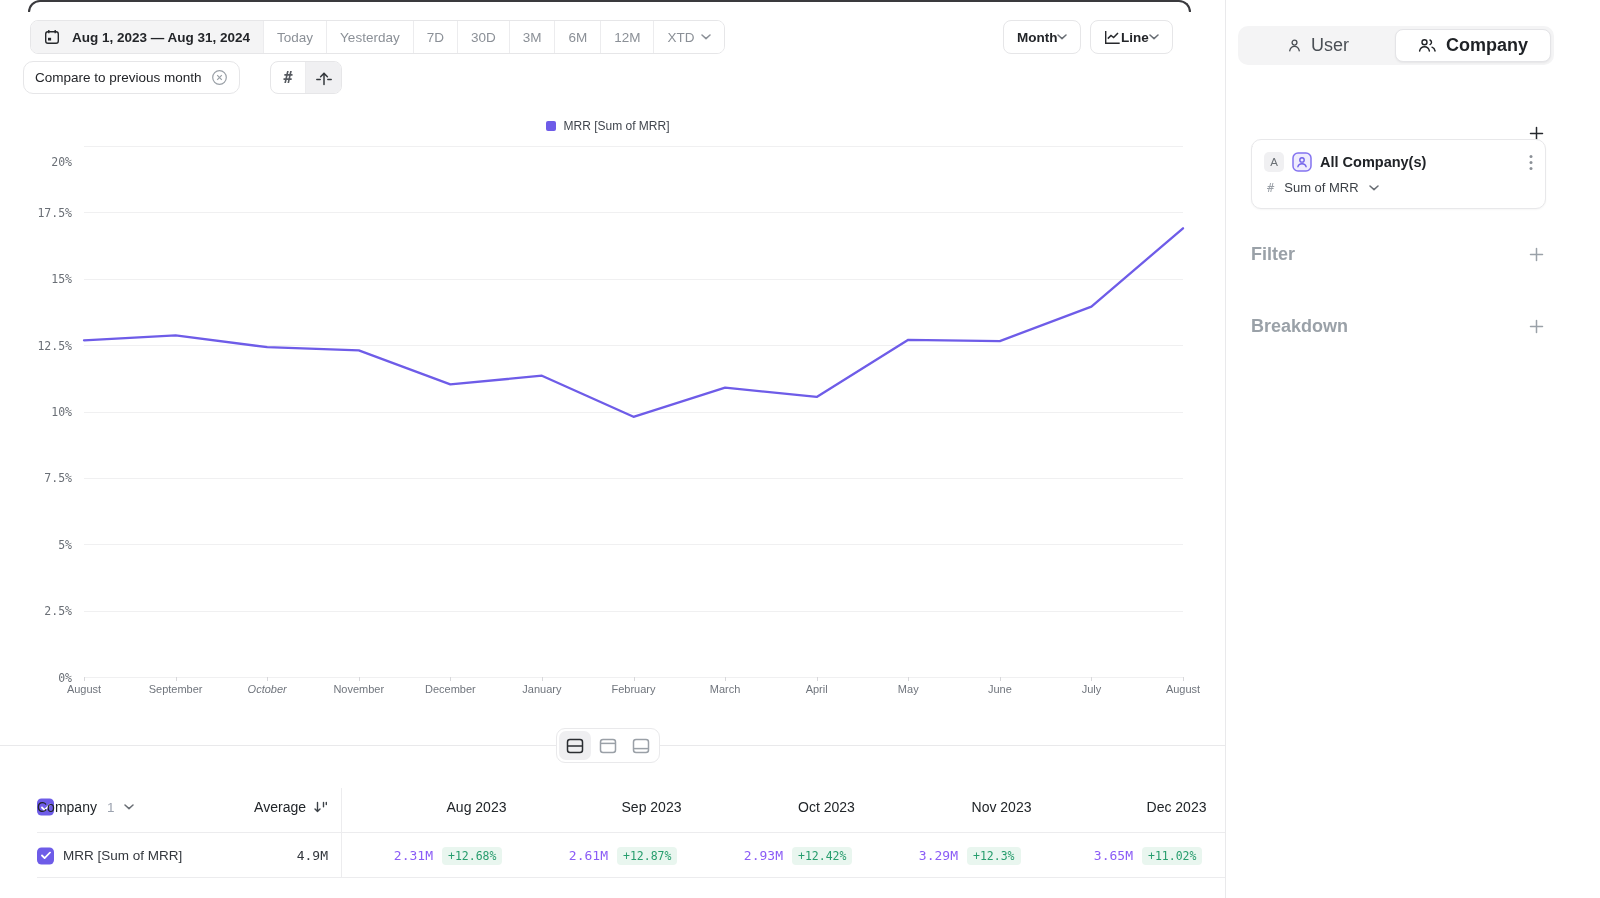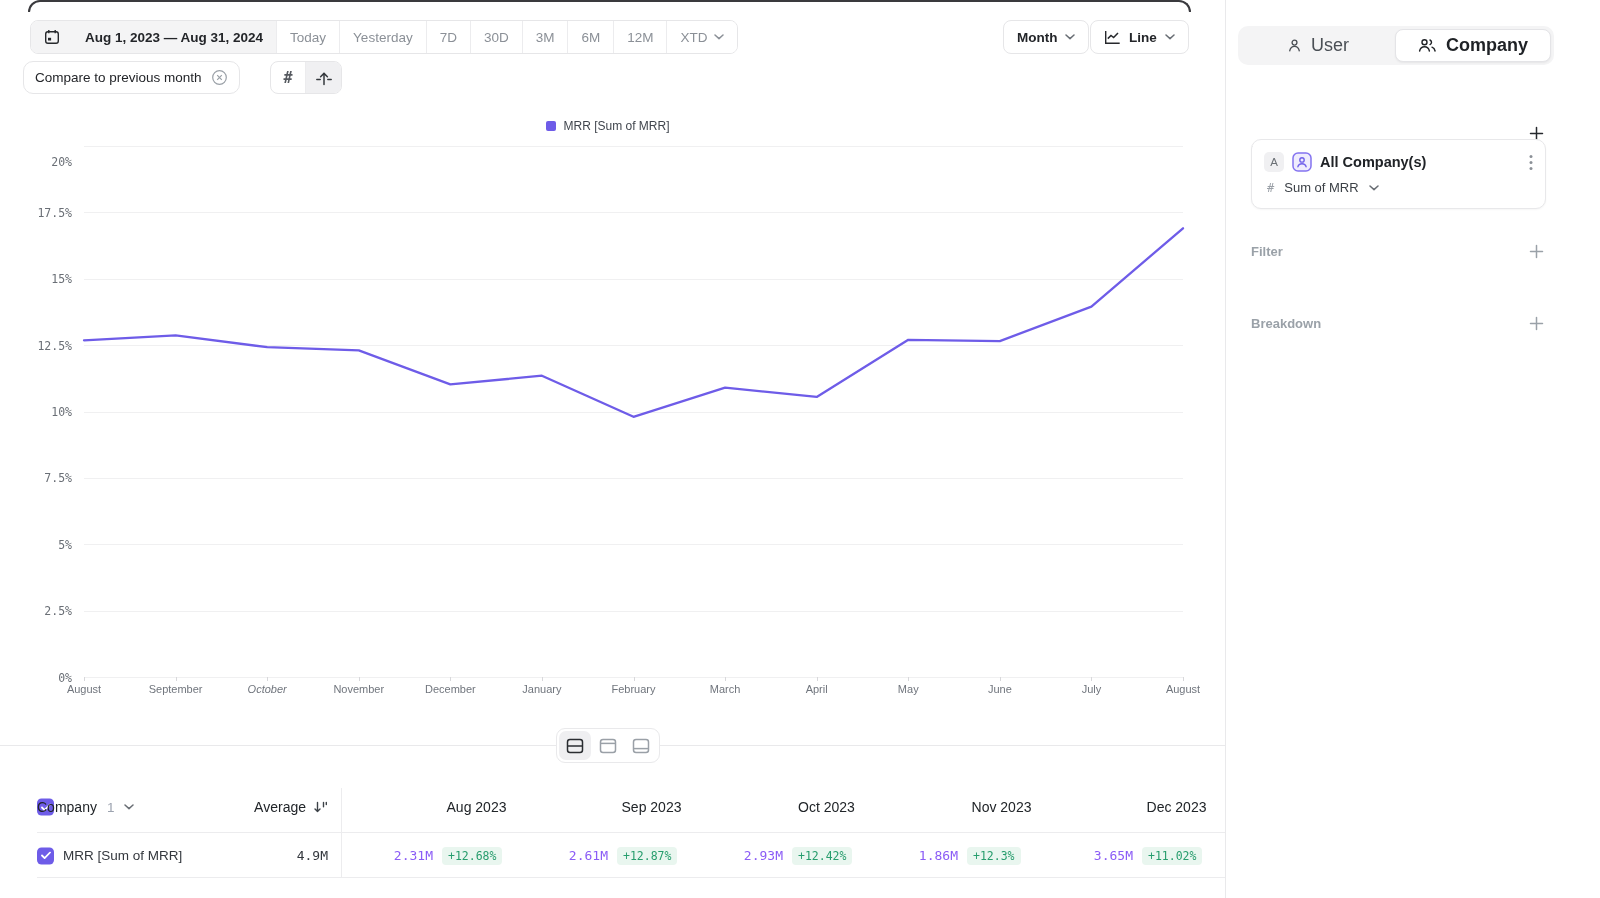--- a/index.html
+++ b/index.html
@@ -7,23 +7,23 @@
   .mono { font-family:"DejaVu Sans Mono", monospace; }
 
   .main { position:absolute; left:0; top:0; width:1225px; height:898px; }
   .sidebar { position:absolute; left:1225px; top:0; width:375px; height:898px; border-left:1px solid #e9e9eb; background:#fff; }
 
   .card-top { position:absolute; top:0; left:28px; width:1163px; height:12px; border:2px solid #3a3a3e; border-bottom:none; border-radius:12px 12px 0 0; }
 
   
   .range-group { position:absolute; top:20px; left:30px; height:34px; display:flex; align-items:stretch; border:1px solid #e6e6e8; border-radius:8px; background:#fff; overflow:hidden; }
   .seg { display:flex; align-items:center; padding:0 13px; font-size:13.5px; color:#8b9097; border-left:1px solid #ececee; white-space:nowrap; cursor:pointer; background:#fff; }
-  .seg.date { border-left:none; background:#f4f4f5; color:#232529; gap:25px; font-weight:bold; font-size:13.5px;justify-content:center; }
+  .seg.date { border-left:none; background:#f4f4f5; color:#232529; gap:12px; font-weight:bold; font-size:13.5px;justify-content:center; }
   .seg.xtd { gap:7px; }
-  .pill-btn { position:absolute; top:20px; height:34px; display:flex; align-items:center; gap:8px; border:1px solid #e6e6e8; border-radius:8px; background:#fff; padding:0 13px; font-size:13.5px; color:#232529; font-weight:bold; cursor:pointer; }
+  .pill-btn { position:absolute; top:20px; height:34px; display:flex; align-items:center; gap:0; border:1px solid #e6e6e8; border-radius:8px; background:#fff; padding:0 13px; font-size:13.5px; color:#232529; font-weight:bold; cursor:pointer; }
   .chip { position:absolute; top:61px; left:23px; height:33px; display:flex; align-items:center; gap:9px; border:1px solid #e6e6e8; border-radius:10px; background:#fff; padding:0 11px; font-size:13.5px; color:#232529; cursor:pointer; }
   .icon-toggle { position:absolute; top:61px; left:270px; height:33px; display:flex; border:1px solid #e6e6e8; border-radius:8px; overflow:hidden; background:#fff; }
   .icon-cell { width:35px; display:flex; align-items:center; justify-content:center; cursor:pointer; }
   .icon-cell.active { background:#f0f0f2; }
   .hash-glyph { font-size:15px; color:#55595f; font-weight:bold; font-family:"DejaVu Sans Mono", monospace; }
 
   
   .legend { position:absolute; top:119px; left:0; width:1216px; display:flex; align-items:center; justify-content:center; gap:7px; }
   .legend-swatch { width:10px; height:10px; border-radius:2px; background:var(--accent); }
   .legend-label { font-size:12px; color:#41464e; }
@@ -70,21 +70,21 @@
   .plus-btn { display:flex; align-items:center; justify-content:center; cursor:pointer; }
   .metric-card { position:absolute; top:139px; left:25px; width:295px; height:70px; background:#fff; border:1px solid #e8e8ea; border-radius:10px; box-shadow:0 1px 2px rgba(0,0,0,.04); }
   .mc-row1 { display:flex; align-items:center; gap:8px; padding:12px 12px 0 12px; }
   .a-badge { width:20px; height:20px; border-radius:5px; background:#f0f0f2; color:#6b7075; font-size:11.5px; display:flex; align-items:center; justify-content:center; }
   .mc-name { font-size:14.5px; font-weight:bold; color:#202327; }
   .kebab { margin-left:auto; cursor:pointer; display:flex; }
   .mc-row2 { display:flex; align-items:center; gap:10px; padding:8px 12px 0 15px; cursor:pointer; }
   .agg-hash { font-family:"DejaVu Sans Mono", monospace; font-size:12px; color:#9aa0a7; }
   .agg-name { font-size:13px; color:#3c4147; }
   .side-section { position:absolute; left:25px; width:293px; display:flex; align-items:center; justify-content:space-between; }
-  .side-section .t { font-size:13px; font-weight:bold; color:#9aa1a8; }
+  .side-section .t { font-size:18px; font-weight:bold; color:#9aa1a8; }
 </style>
 </head>
 <body>
 
 <div class="main">
   <div class="card-top"></div>
 
   <div class="range-group">
     <div class="seg date">
       <span style="display:flex;">
@@ -292,21 +292,21 @@
         </div>
         <div class="mcell">
           <span class="val mono">2.61M</span>
           <span class="badge">+12.87%</span>
         </div>
         <div class="mcell">
           <span class="val mono">2.93M</span>
           <span class="badge">+12.42%</span>
         </div>
         <div class="mcell">
-          <span class="val mono">1.86M</span>
+          <span class="val mono">3.29M</span>
           <span class="badge">+12.3%</span>
         </div>
         <div class="mcell">
           <span class="val mono">3.65M</span>
           <span class="badge">+11.02%</span>
         </div>
       </div>
     <div class="inner-border"></div>
   </div>
 </div>

